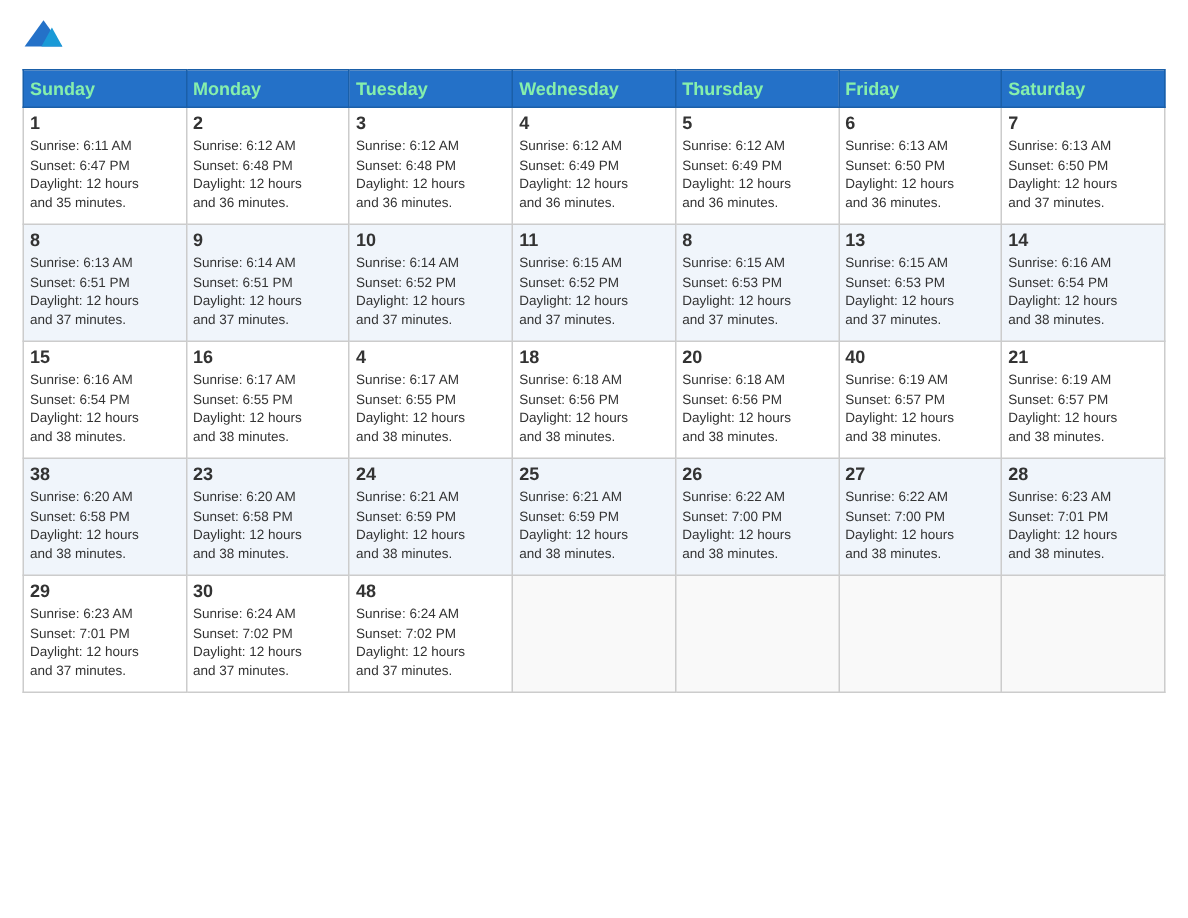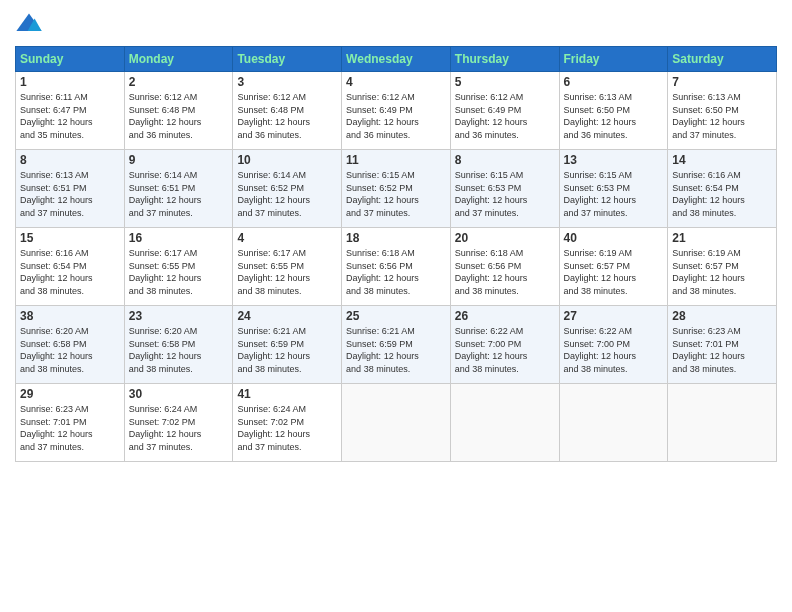--- a/index.html
+++ b/index.html
@@ -339,21 +339,21 @@
 and 37 minutes.</div>
           </td>
           <td>
             <span class="day-num">30</span>
             <div class="day-info" style="white-space: pre-line;">Sunrise: 6:24 AM
 Sunset: 7:02 PM
 Daylight: 12 hours
 and 37 minutes.</div>
           </td>
           <td>
-            <span class="day-num">41</span>
+            <span class="day-num">48</span>
             <div class="day-info" style="white-space: pre-line;">Sunrise: 6:24 AM
 Sunset: 7:02 PM
 Daylight: 12 hours
 and 37 minutes.</div>
           </td>
           <td class="empty-cell"></td>
           <td class="empty-cell"></td>
           <td class="empty-cell"></td>
           <td class="empty-cell"></td>
         </tr>

